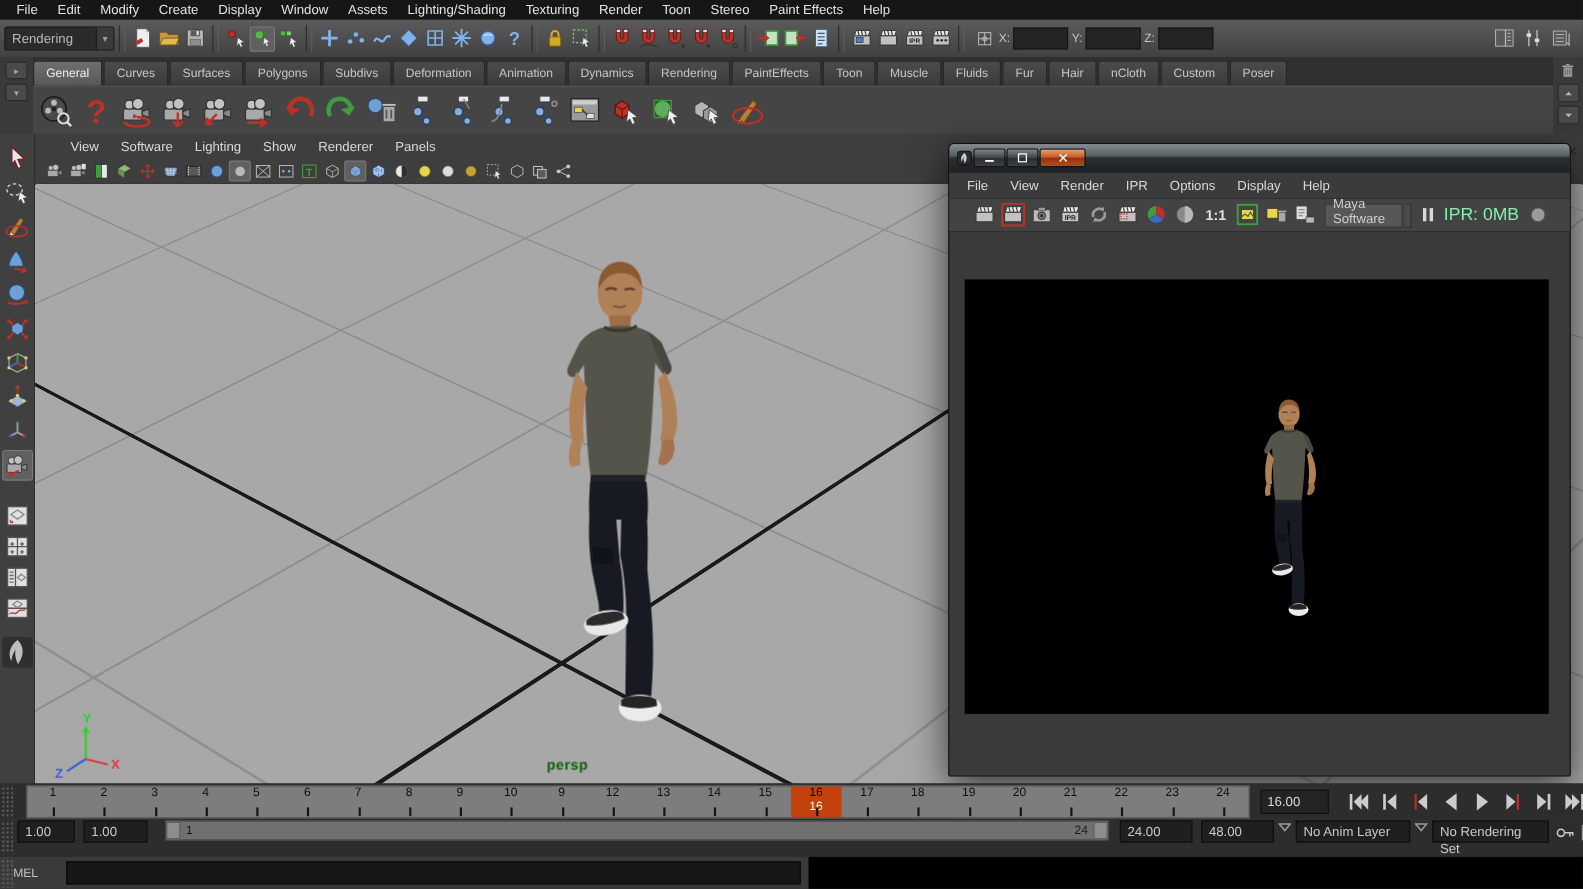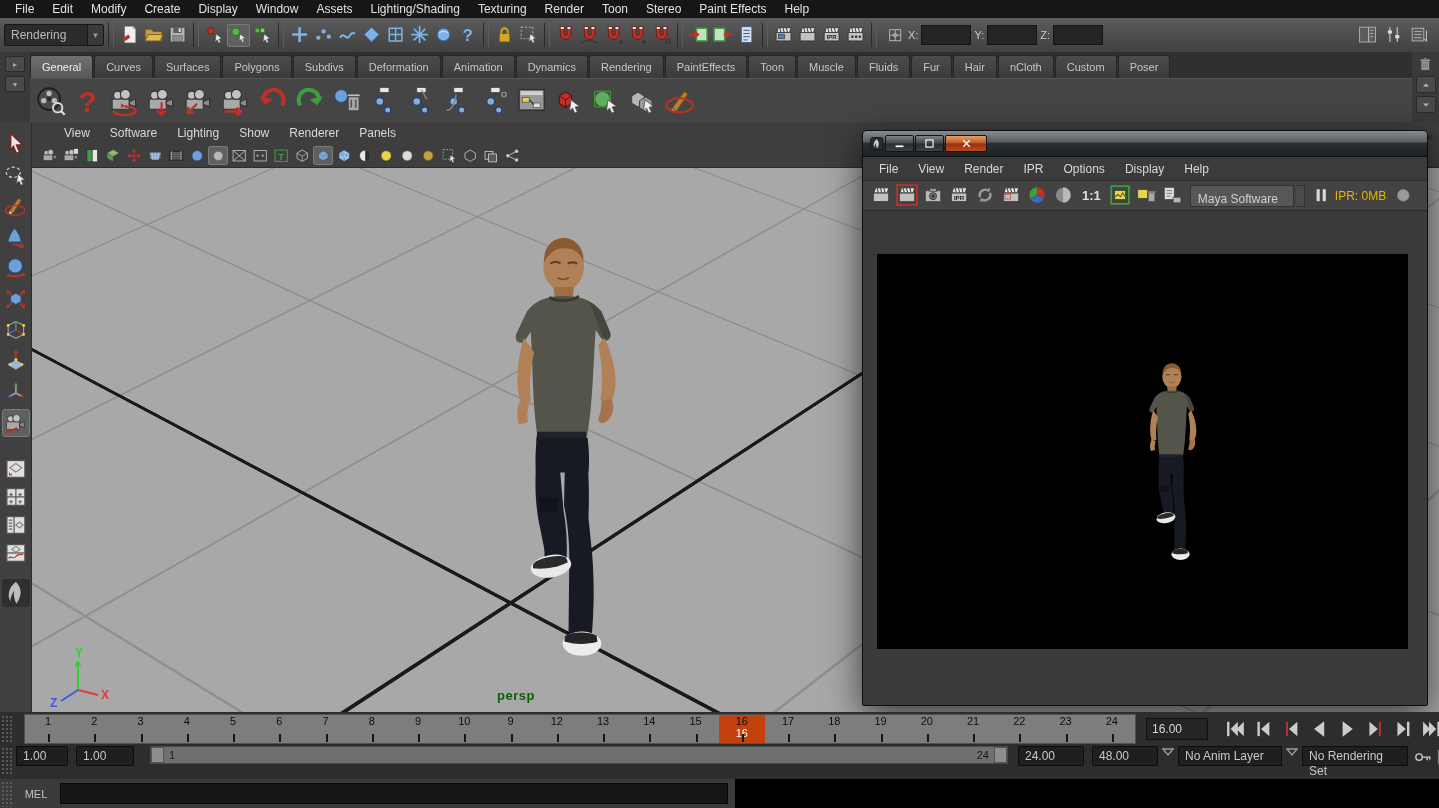--- a/index.html
+++ b/index.html
@@ -82,27 +82,27 @@
   border-bottom:1px solid #0c0c0c;}
 .titlebar .ic{width:17px;height:17px;}
 .wtitle{color:#fff;font-size:12px;margin-left:6px;text-shadow:0 1px 3px #000;flex:1;}
 .winbtns{display:flex;gap:1px;}
 .wbtn{width:29px;height:17px;border:1px solid #121518;border-radius:2px;display:flex;align-items:center;justify-content:center;
   background:linear-gradient(#7e8386 0%,#43474a 48%,#2b2e31 52%,#3c4043 100%);}
 .wbtn.close{width:42px;background:linear-gradient(#e5a069 0%,#c15a2c 46%,#992f0e 52%,#b54c20 100%);}
 .wbtn svg{width:13px;height:13px;}
 .rv-menus{height:24px;display:flex;align-items:center;background:#3b3b3b;padding-left:6px;border-bottom:1px solid #303030;}
 .rv-menus .mi{color:#d8d8d8;font-size:12px;padding:0 10px;}
-.rv-toolbar{height:30px;background:#434343;display:flex;align-items:center;gap:2px;padding:0 6px;border-bottom:1px solid #2e2e2e;}
+.rv-toolbar{height:30px;background:#434343;display:flex;align-items:center;gap:2px;padding:0 20px;border-bottom:1px solid #2e2e2e;}
 .rv-toolbar .ic{width:24px;height:24px;}
 .ratio{color:#e0e0e0;font-size:13px;font-weight:bold;padding:0 5px;}
 .rv-dd{width:104px;height:22px;background:#575757;border:1px solid #333;color:#cfcfcf;font-size:12px;
   display:flex;align-items:flex-end;padding:0 7px;margin-left:4px;}
 .rv-dd-scroll{width:9px;height:22px;background:#4a4a4a;border:1px solid #333;border-left:none;}
-.ipr-label{color:#eab308;font-size:12px;margin:0 6px 0 2px;white-space:nowrap;text-align:right;}
+.ipr-label{color:#86efac;font-size:16px;margin:0 6px 0 2px;white-space:nowrap;text-align:right;}
 .rv-image{position:absolute;left:14px;top:123px;width:531px;height:395px;background:#000;}
 .char-rv{position:absolute;left:244px;top:80px;width:96px;height:258px;}
 .rv-status{position:absolute;left:0;top:527px;width:100%;color:#c9c9c9;font-size:12px;font-weight:bold;text-align:center;}
 .rv-status .row{display:flex;justify-content:center;gap:34px;line-height:17px;}
 
 
 #timeslider{left:0;top:712px;width:1439px;height:34px;background:#2d2d2d;display:flex;align-items:center;}
 .grip{width:12px;height:90%;flex:none;background-image:radial-gradient(#5b5b5b 1px,transparent 1.2px);background-size:4px 4px;background-position:1px 1px;}
 .ruler{position:relative;margin-left:12px;width:1112px;height:30px;background:#7d7d7d;border:1px solid #515151;display:flex;flex:none;}
 .fcell{flex:1;position:relative;text-align:center;color:#0e0e0e;font-size:11px;}
@@ -121,21 +121,21 @@
 .range-track{position:relative;margin-left:16px;width:858px;height:18px;background:#707070;border:1px solid #4a4a4a;flex:none;display:flex;align-items:center;}
 .rhandle{width:13px;height:16px;background:#8d8d8d;border:1px solid #555;flex:none;}
 .rlabel{color:#1a1a1a;font-size:11px;padding:0 5px;}
 .rlabel.right{margin-left:auto;}
 .ddarrow{width:14px;height:12px;margin:0 4px;display:flex;align-items:center;justify-content:center;}
 .ddarrow svg{width:12px;height:10px;}
 #rangeslider .ic{width:22px;height:22px;}
 
 
 #commandline{left:0;top:779px;width:1439px;height:29px;background:#3a3a3a;display:flex;align-items:center;}
-.mel-label{width:48px;text-align:center;color:#c2c2c2;font-size:11px;flex:none;}
+.mel-label{width:48px;text-align:left;color:#c2c2c2;font-size:11px;flex:none;}
 .mel-input{width:668px;height:21px;background:#161616;border:1px solid #090909;color:#ccc;font-size:12px;padding:0 5px;flex:none;}
 .script-output{margin-left:7px;height:29px;flex:1;background:#000;}
 </style>
 </head>
 <body>
 
 <svg width="0" height="0" style="position:absolute">
   <defs>
     <g id="character">
       <ellipse cx="53" cy="15" rx="10" ry="12" fill="#b08057"></ellipse>

